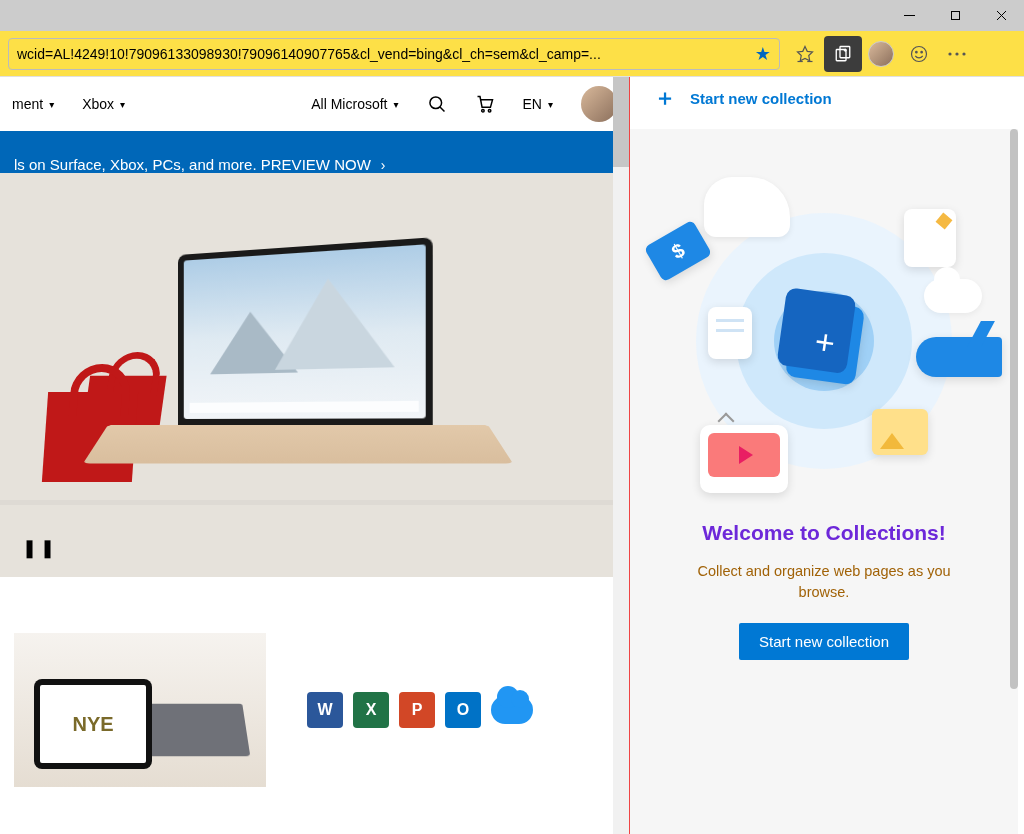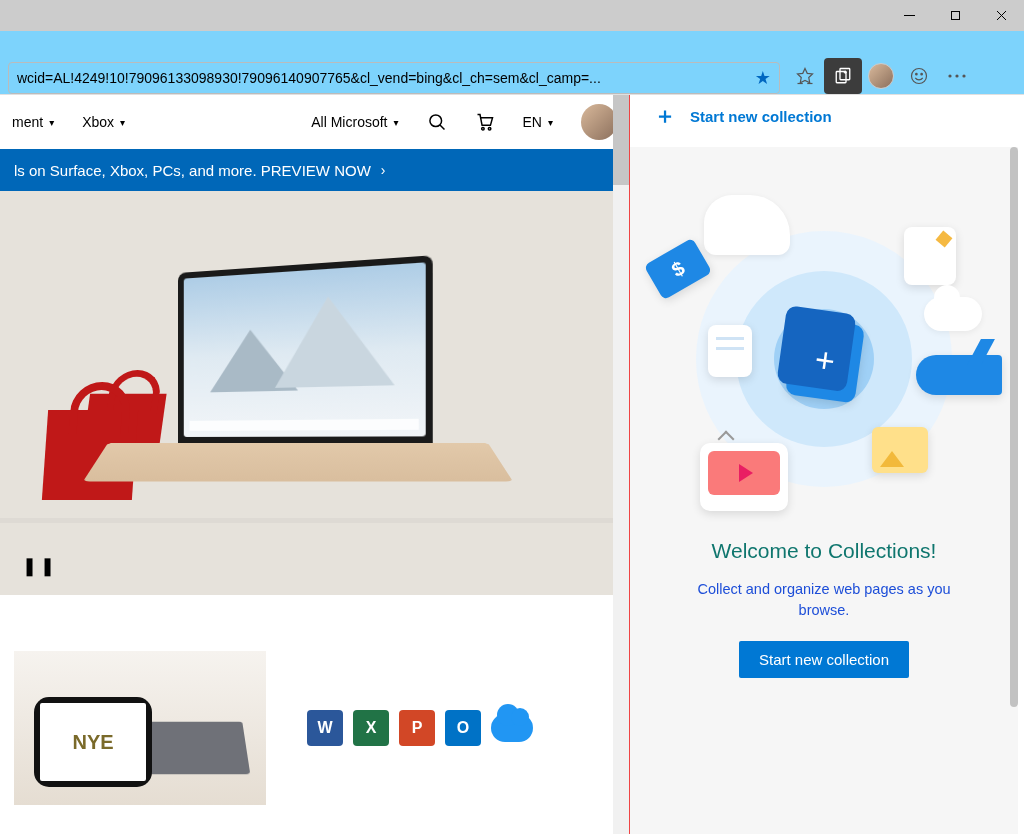--- a/index.html
+++ b/index.html
@@ -4,21 +4,21 @@
 <style>
   html,body{margin:0;padding:0;font-family:"Segoe UI",Arial,sans-serif;background:#fff;width:1024px;height:834px;overflow:hidden}
   *{box-sizing:border-box}
 
   
   .titlebar{height:31px;background:#cccccc;display:flex;justify-content:flex-end;align-items:center}
   .titlebtn{width:46px;height:31px;display:flex;align-items:center;justify-content:center;color:#000}
   .titlebtn svg{width:11px;height:11px}
 
   
-  .toolbar{height:64px;background:#7dd3fc;display:flex;align-items:flex-end;padding:0 8px;border-bottom:1px solid #e0e0e0}
+  .toolbar{height:46px;background:#fde047;display:flex;align-items:center;padding:0 8px;border-bottom:1px solid #e0e0e0}
   .addr{flex:0 0 auto;width:772px;height:32px;border:1px solid #bbb;border-radius:4px;display:flex;align-items:center;padding:0 8px;font-size:14px;color:#000;overflow:hidden;white-space:nowrap}
   .addr-text{flex:1;overflow:hidden;text-overflow:ellipsis}
   .star-filled{color:#0067c0;font-size:18px;margin-left:6px}
   .tool-icons{display:flex;align-items:center;margin-left:6px}
   .tool-icons .ticon{width:38px;height:36px;display:flex;align-items:center;justify-content:center;color:#555;border-radius:4px}
   .tool-icons .ticon.sel{background:#3c3c3c;color:#fff}
   .avatar-sm{width:26px;height:26px;border-radius:50%;background:linear-gradient(135deg,#d9b99b,#8b6f5c);border:1px solid #ccc}
 
   
   .content{display:flex;height:757px}
@@ -27,21 +27,21 @@
 
   
   .msnav{height:54px;display:flex;align-items:center;padding:0 12px;font-size:14px;color:#000;gap:28px}
   .msnav .nitem{display:flex;align-items:center;gap:6px}
   .chev{font-size:10px}
   .msnav .spacer{flex:1}
   .nicon{width:20px;height:20px}
   .avatar-md{width:36px;height:36px;border-radius:50%;background:linear-gradient(135deg,#d9b99b,#8b6f5c)}
 
   
-  .promo{height:42px;background:#0067b8;color:#fff;display:flex;align-items:center;padding:0 14px;font-size:15px}
+  .promo{height:42px;background:#0067b8;color:#fff;display:flex;align-items:flex-end;padding:0 14px;font-size:15px}
   .promo .arrow{margin-left:10px;font-size:14px}
 
   
   .hero{height:404px;background:#e6e2db;position:relative;overflow:hidden}
   .gift{position:absolute;left:45px;bottom:95px}
   .bag{width:90px;height:90px;background:#c01818;position:relative;transform:skewX(-4deg)}
   .bag::before{content:"";position:absolute;top:-28px;left:22px;width:44px;height:44px;border:8px solid #c01818;border-bottom:none;border-radius:44px 44px 0 0}
   .bag2{position:absolute;left:78px;bottom:118px;transform:scale(.85) skewX(-4deg)}
   .laptop{position:absolute;left:108px;bottom:42px;width:380px;height:280px}
   .lap-screen{position:absolute;left:70px;top:0;width:240px;height:170px;background:#1a1a1a;border-radius:8px 8px 0 0;transform:perspective(700px) rotateY(-16deg);transform-origin:left bottom;overflow:hidden}
@@ -50,21 +50,21 @@
   .peak2{position:absolute;left:12%;bottom:28%;width:0;height:0;border-left:40px solid transparent;border-right:46px solid transparent;border-bottom:60px solid #a9bac6}
   .taskbar{position:absolute;left:6px;right:6px;bottom:6px;height:10px;background:rgba(255,255,255,.8)}
   .lap-base{position:absolute;left:0;bottom:0;width:380px;height:110px;background:linear-gradient(180deg,#e2c9aa,#d9be9e);transform:perspective(900px) rotateX(72deg);transform-origin:top;border-radius:6px}
   .pause{position:absolute;left:22px;bottom:18px;color:#000;font-size:18px;letter-spacing:3px}
   .shelf{position:absolute;left:0;right:0;bottom:72px;height:5px;background:rgba(0,0,0,.03)}
 
   
   .tiles{display:flex;gap:28px;padding:56px 14px 0}
   .tile{width:252px;height:154px;background:#f0f0f0;position:relative;display:flex;align-items:center;justify-content:center;overflow:hidden}
   .t1-bg{position:absolute;inset:0;background:linear-gradient(180deg,#f6f3ef,#e5ddd2)}
-  .tablet{position:absolute;left:20px;bottom:18px;width:118px;height:90px;background:#111;border-radius:15px;padding:6px}
+  .tablet{position:absolute;left:20px;bottom:18px;width:118px;height:90px;background:#111;border-radius:8px;padding:6px}
   .tablet-inner{width:100%;height:100%;background:#fff;border-radius:2px;display:flex;align-items:center;justify-content:center;font-weight:800;font-size:20px;color:#7a6a2a}
   .kb{position:absolute;right:20px;bottom:20px;width:110px;height:78px;background:#6f7178;border-radius:4px;transform:perspective(400px) rotateX(48deg)}
   .icons365{display:flex;gap:10px;align-items:center}
   .appicon{width:36px;height:36px;border-radius:4px;color:#fff;display:flex;align-items:center;justify-content:center;font-weight:700;font-size:16px}
   .wd{background:#2b579a}.xl{background:#217346}.pp{background:#d24726}.ol{background:#0072c6}
   .cloud{width:42px;height:28px;background:#2196f3;border-radius:16px;position:relative}
   .cloud::before{content:"";position:absolute;left:6px;top:-10px;width:22px;height:22px;background:#2196f3;border-radius:50%}
   .cloud::after{content:"";position:absolute;right:4px;top:-6px;width:18px;height:18px;background:#2196f3;border-radius:50%}
   .page-scroll{position:absolute;right:0;top:0;width:16px;height:100%;background:#f1f1f1}
   .page-thumb{position:absolute;right:0;top:0;width:16px;height:90px;background:#c6c6c6}
@@ -97,22 +97,22 @@
   .plane::after{content:"";position:absolute;right:14px;top:-16px;width:14px;height:26px;background:#1e88e5;transform:skewX(-28deg)}
   .cloudw{right:12px;top:110px;width:58px;height:34px;background:#fff;border-radius:20px;box-shadow:0 2px 6px rgba(0,0,0,.06)}
   .cloudw::before{content:"";position:absolute;left:10px;top:-12px;width:26px;height:26px;background:#fff;border-radius:50%}
   .tv{left:46px;bottom:6px;width:88px;height:68px;background:#fff;border-radius:10px}
   .tv-inner{position:absolute;left:8px;top:8px;right:8px;bottom:16px;background:#fa7a7a;border-radius:6px;display:flex;align-items:center;justify-content:center}
   .play{width:0;height:0;border-left:14px solid #e91e63;border-top:9px solid transparent;border-bottom:9px solid transparent;margin-left:3px}
   .tv::after{content:"";position:absolute;top:-10px;left:20px;width:10px;height:10px;border:2px solid #999;border-bottom:none;border-right:none;transform:rotate(45deg)}
   .pic{right:66px;bottom:44px;width:56px;height:46px;background:#ffe08a;border-radius:6px}
   .pic::after{content:"";position:absolute;left:8px;bottom:6px;width:0;height:0;border-left:12px solid transparent;border-right:12px solid transparent;border-bottom:16px solid #f2b93b}
 
-  .welcome h3{margin:22px 0 6px;font-size:21px;font-weight:400;color:#0f766e}
-  .welcome p{margin:16px auto 20px;color:#1d4ed8;font-size:14.5px;max-width:260px;line-height:1.45}
+  .welcome h3{margin:22px 0 6px;font-size:21px;font-weight:700;color:#6d28d9}
+  .welcome p{margin:16px auto 20px;color:#a16207;font-size:14.5px;max-width:260px;line-height:1.45}
   .btn-primary{background:#0078d4;color:#fff;border:none;padding:10px 20px;font-size:15px;border-radius:2px;font-family:inherit}
 
   .side-scroll{position:absolute;right:0;top:0;width:8px;height:100%;background:transparent}
   .side-thumb{position:absolute;right:0;top:0;width:8px;height:560px;background:#c2c2c2;border-radius:4px}
 </style>
 </head>
 <body>
 
 <div class="titlebar">
   <div class="titlebtn">

